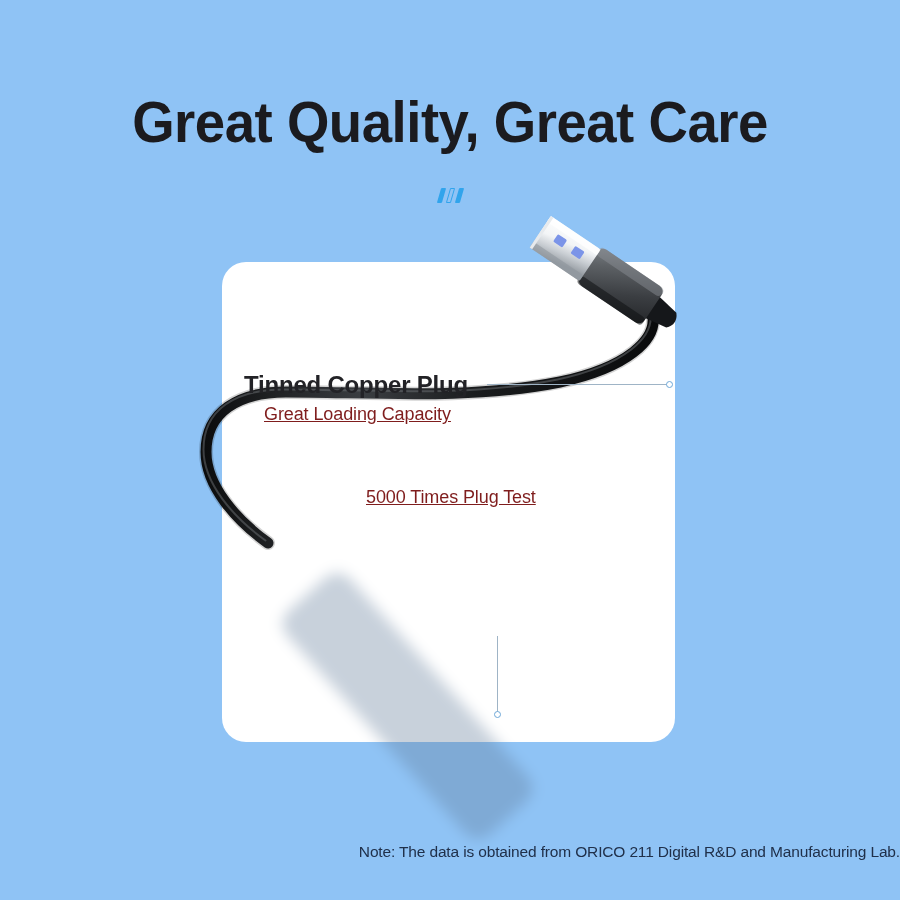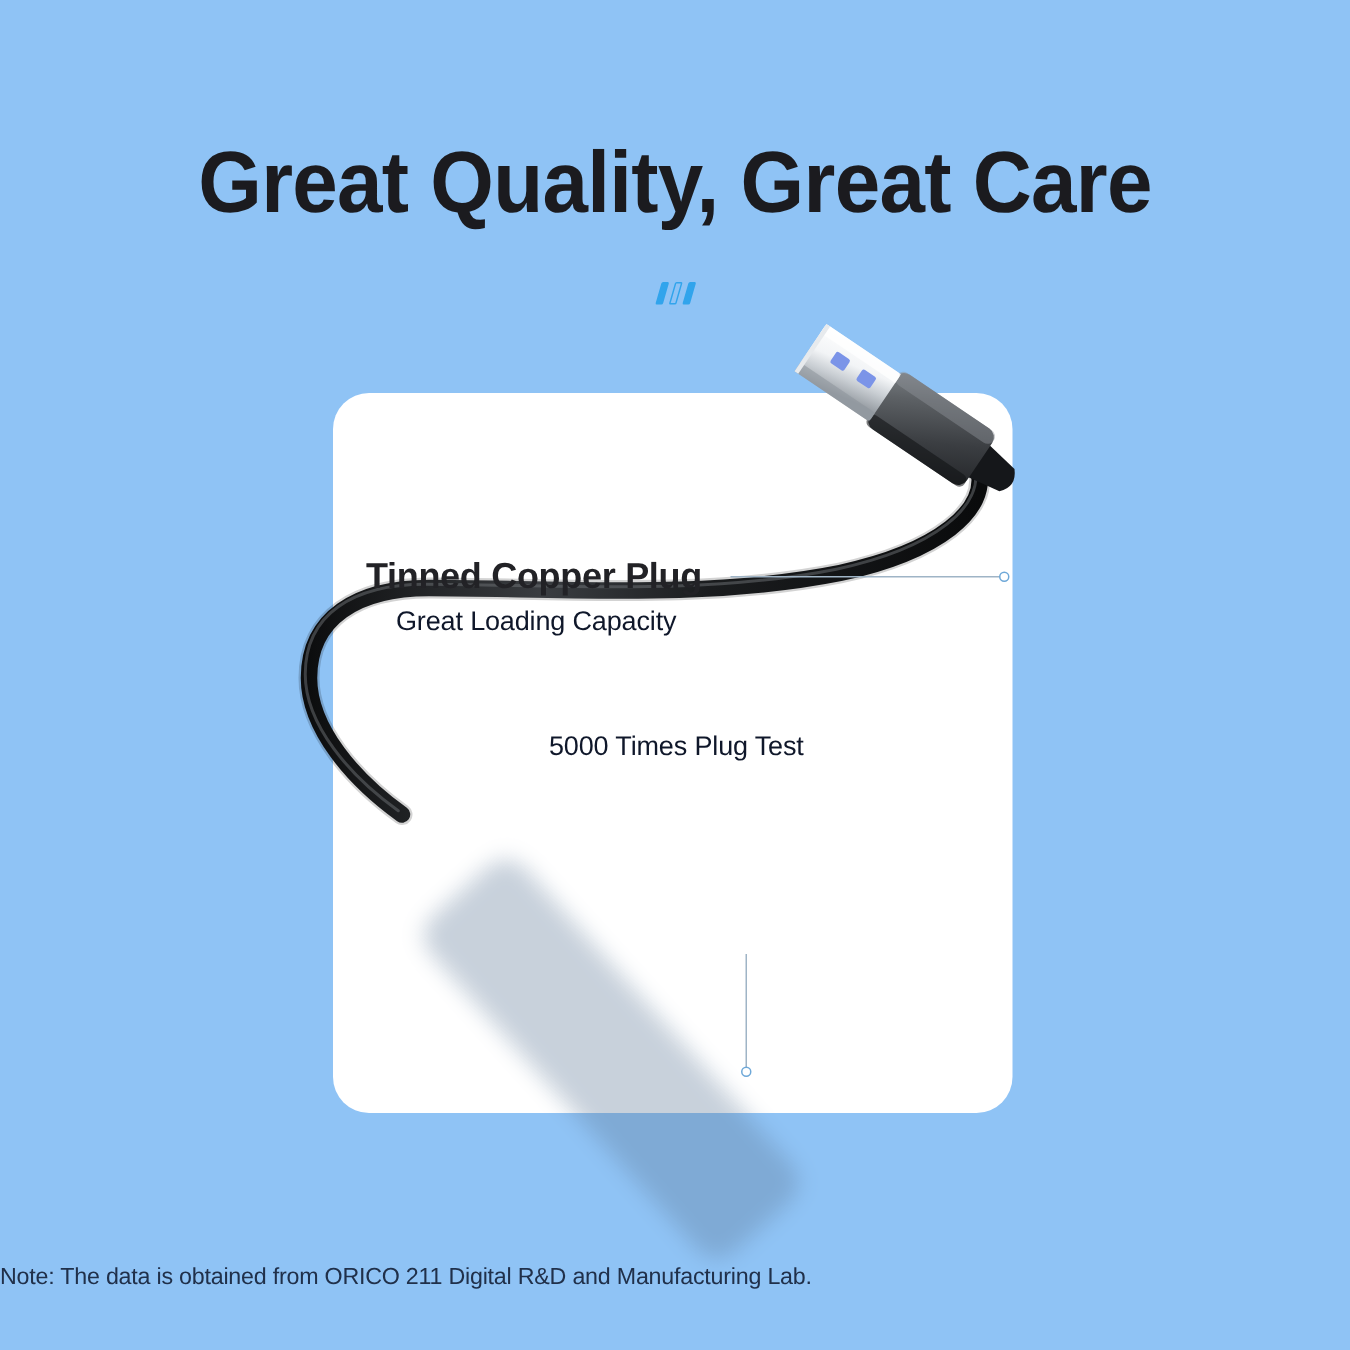--- a/index.html
+++ b/index.html
@@ -52,22 +52,22 @@
     border-radius:24px;
   }
 
   
   .callout { position:absolute; }
   .callout .title {
     font-size:24px; font-weight:700; color:#222226;
     letter-spacing:-0.2px; white-space:nowrap; line-height:1.1;
   }
   .callout .sub {
-    font-size:18px; font-weight:400; color:#0f172a;
-    letter-spacing:-0.1px; white-space:nowrap; margin-top:6px;
+    font-size:18px; font-weight:400; color:#7f1d1d;
+    letter-spacing:-0.1px; white-space:nowrap; margin-top:6px;text-decoration:underline;
   }
   #callout-tinned-copper-core { left:244px; top:372px; }
   #callout-tinned-copper-core .sub { margin-left:20px; }
   #callout-durable-connector  { left:363px; top:481px; }
   #callout-durable-connector .sub { margin-left:3px; }
   #callout-abs-material       { left:440px; top:560px; }
   #callout-abs-material .sub { margin-left:3px; }
 
   
   .leader { position:absolute; background:#9fb4c6; }
@@ -79,21 +79,21 @@
     position:absolute; width:7px; height:7px; border-radius:50%;
     background:#ffffff; border:1.5px solid #6ea8d8;
   }
   #dot-copper { left:666px; top:381px; }
   #dot-abs    { left:494px; top:711px; }
 
   
   .footer-note {
     position:absolute;
     top:843px; left:0; width:900px;
-    text-align:left;
+    text-align:right;
     font-size:15.5px;
     color:#20304a;
     letter-spacing:-0.15px;
   }
 
   
   .product { position:absolute; left:0; top:0; width:900px; height:900px; pointer-events:none; }
 </style>
 </head>
 <body>

